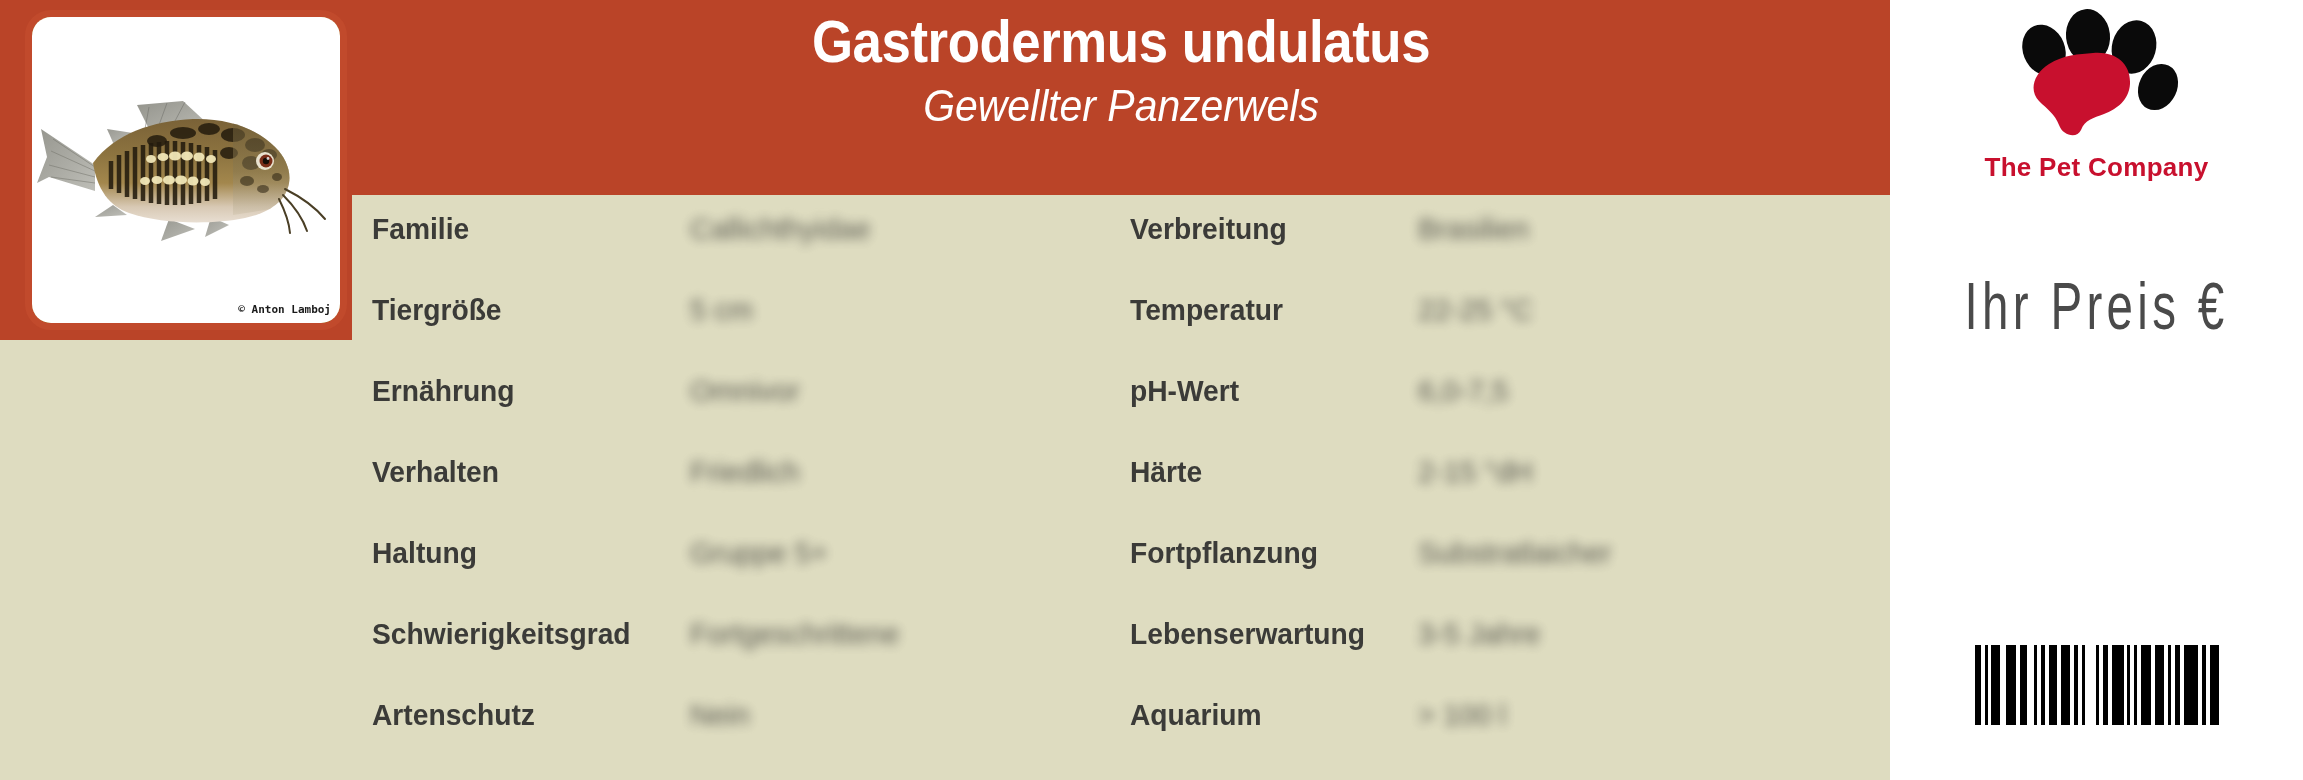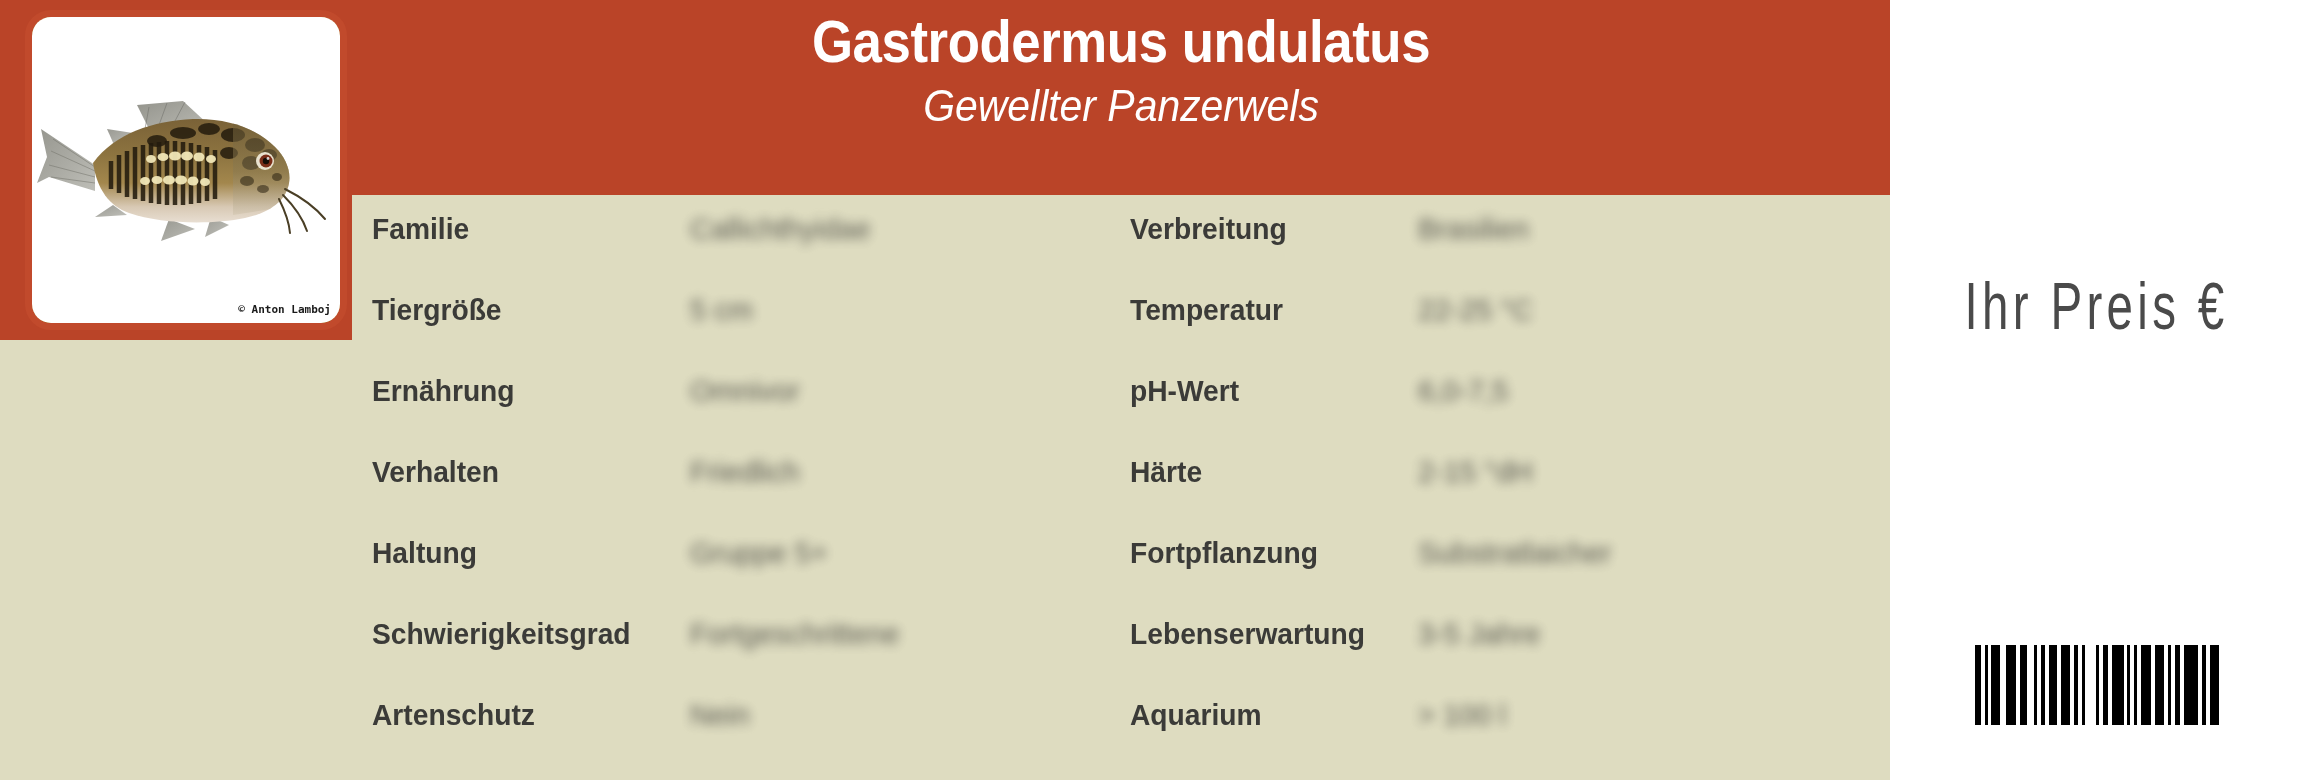--- a/index.html
+++ b/index.html
@@ -384,20 +384,34 @@
     <div class="info-value">3-5 Jahre</div>
 
     <div class="info-label">Artenschutz</div>
     <div class="info-value">Nein</div>
     <div class="info-label">Aquarium</div>
     <div class="info-value">&gt; 100 l</div>
   </div>
 
   <div class="price-panel">
 
+    <div class="brand-logo">
+      <svg class="paw" viewBox="0 0 200 130">
+        <g fill="#0a0a0a">
+          <ellipse cx="47" cy="44" rx="21" ry="26" transform="rotate(-22 47 44)"></ellipse>
+          <ellipse cx="91" cy="30" rx="22" ry="27" transform="rotate(-6 91 30)"></ellipse>
+          <ellipse cx="137" cy="41" rx="22" ry="27" transform="rotate(16 137 41)"></ellipse>
+          <ellipse cx="161" cy="81" rx="19" ry="24" transform="rotate(26 161 81)"></ellipse>
+        </g>
+        <path d="M96,47 C118,45 134,57 133,78 C132,94 120,103 107,108
+                 C96,112 88,114 84,124 C80,133 66,130 62,119
+                 C58,108 50,103 42,95 C32,85 36,68 52,58 C66,49 82,48 96,47 Z" fill="#c8102e"></path>
+      </svg>
+      <div class="brand-name">The Pet Company</div>
+    </div>
 
     <div class="price-line">Ihr Preis €</div>
 
     <div class="barcode">
         <div class="bar" style="width: 6px;"></div>
         <div class="bar-gap" style="width: 4px;"></div>
         <div class="bar" style="width: 3px;"></div>
         <div class="bar-gap" style="width: 3px;"></div>
         <div class="bar" style="width: 9px;"></div>
         <div class="bar-gap" style="width: 6px;"></div>

